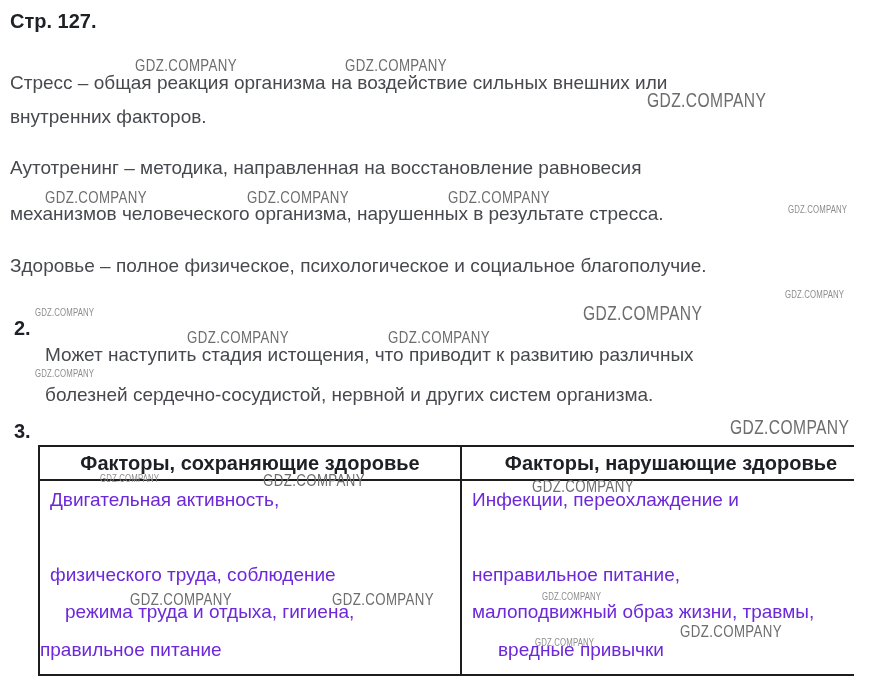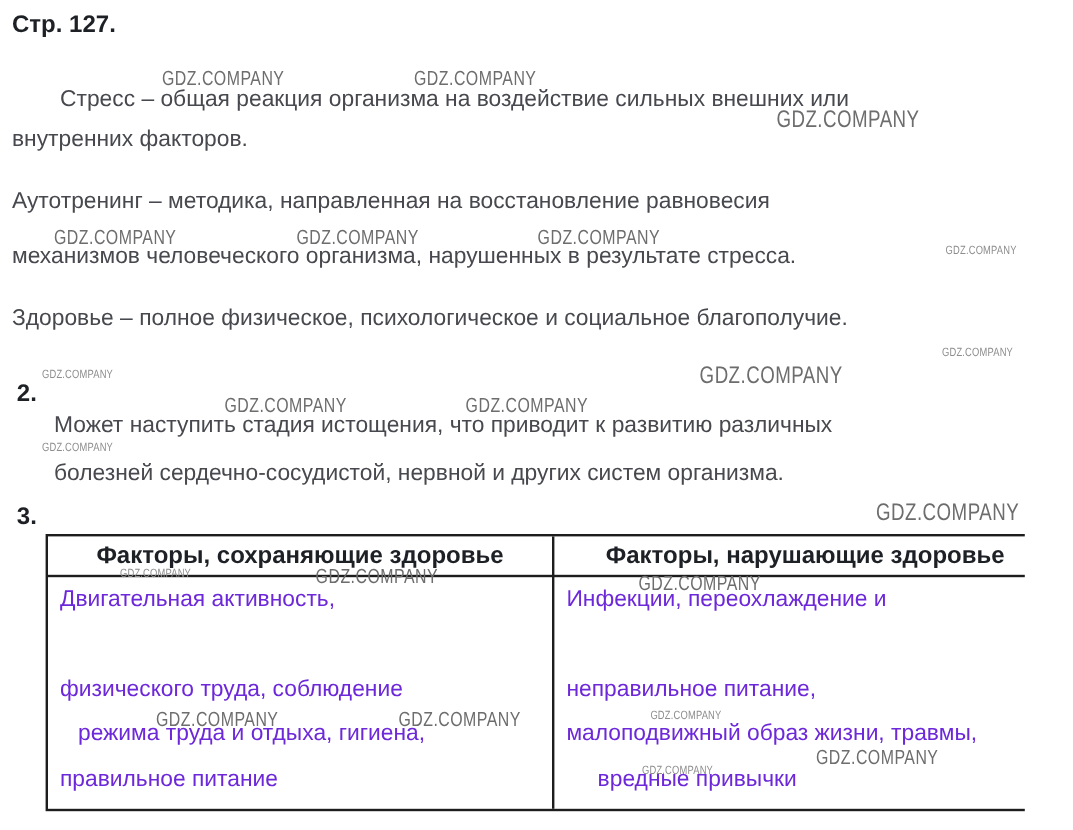--- a/index.html
+++ b/index.html
@@ -67,21 +67,21 @@
 </head>
 <body>
 
 <div class="page">
 
   <div class="page-title">Стр. 127.</div>
 
   <span class="wm wm-md" style="left:135px;top:57px;">GDZ.COMPANY</span>
   <span class="wm wm-md" style="left:345px;top:57px;">GDZ.COMPANY</span>
 
-  <div class="bodyline" style="left:10px;top:72px;margin-left:40px;">Стресс – общая реакция организма на воздействие сильных внешних или</div>
+  <div class="bodyline" style="left:10px;top:72px;">Стресс – общая реакция организма на воздействие сильных внешних или</div>
   <span class="wm wm-lg" style="left:647px;top:90px;">GDZ.COMPANY</span>
   <div class="bodyline" style="left:10px;top:106px;text-align:right;">внутренних факторов.</div>
 
   <div class="bodyline" style="left:10px;top:157px;">Аутотренинг – методика, направленная на восстановление равновесия</div>
   <span class="wm wm-md" style="left:45px;top:189px;">GDZ.COMPANY</span>
   <span class="wm wm-md" style="left:247px;top:189px;">GDZ.COMPANY</span>
   <span class="wm wm-md" style="left:448px;top:189px;">GDZ.COMPANY</span>
   <div class="bodyline" style="left:10px;top:203px;">механизмов человеческого организма, нарушенных в результате стресса.</div>
   <span class="wm wm-sm" style="left:788px;top:205px;">GDZ.COMPANY</span>
 
@@ -112,21 +112,21 @@
     <span class="wm wm-md" style="left:492px;top:31px;">GDZ.COMPANY</span>
     <span class="wm wm-md" style="left:90px;top:144px;">GDZ.COMPANY</span>
     <span class="wm wm-md" style="left:292px;top:144px;">GDZ.COMPANY</span>
     <span class="wm wm-sm" style="left:502px;top:145px;">GDZ.COMPANY</span>
     <span class="wm wm-md" style="left:640px;top:176px;">GDZ.COMPANY</span>
     <span class="wm wm-sm" style="left:495px;top:191px;">GDZ.COMPANY</span>
 
     <div class="cellline" style="left:10px;top:42px;">Двигательная активность,</div>
     <div class="cellline" style="left:10px;top:117px;">физического труда, соблюдение</div>
     <div class="cellline" style="left:25px;top:154px;">режима труда и отдыха, гигиена,</div>
-    <div class="cellline" style="left:10px;top:192px;">правильное питание</div>
+    <div class="cellline" style="left:0;top:192px;">правильное питание</div>
 
     <div class="cellline" style="left:432px;top:42px;">Инфекции, переохлаждение и</div>
     <div class="cellline" style="left:432px;top:117px;">неправильное питание,</div>
     <div class="cellline" style="left:432px;top:154px;">малоподвижный образ жизни, травмы,</div>
     <div class="cellline" style="left:458px;top:192px;">вредные привычки</div>
   </div>
 
 </div>
 
 </body></html>

